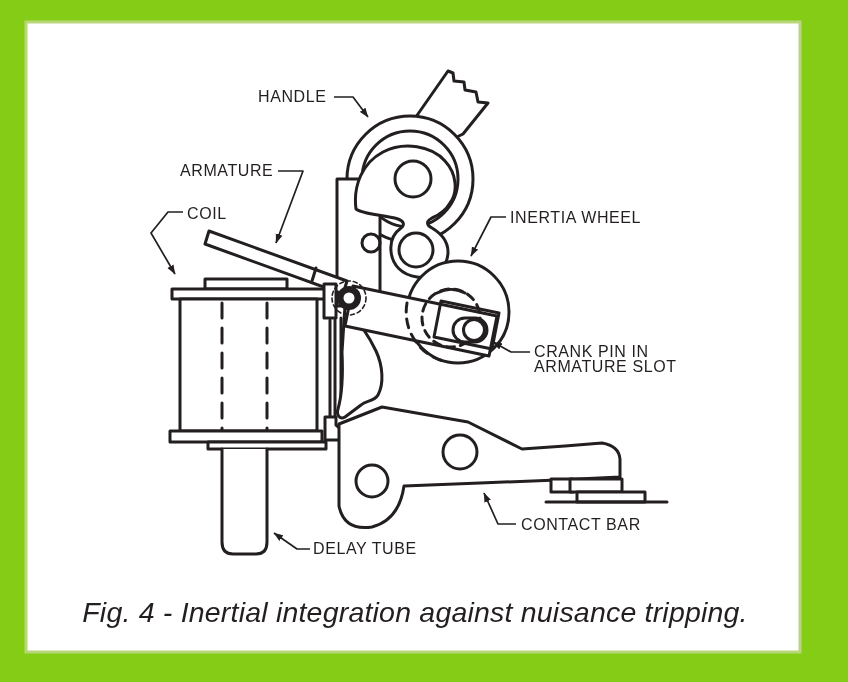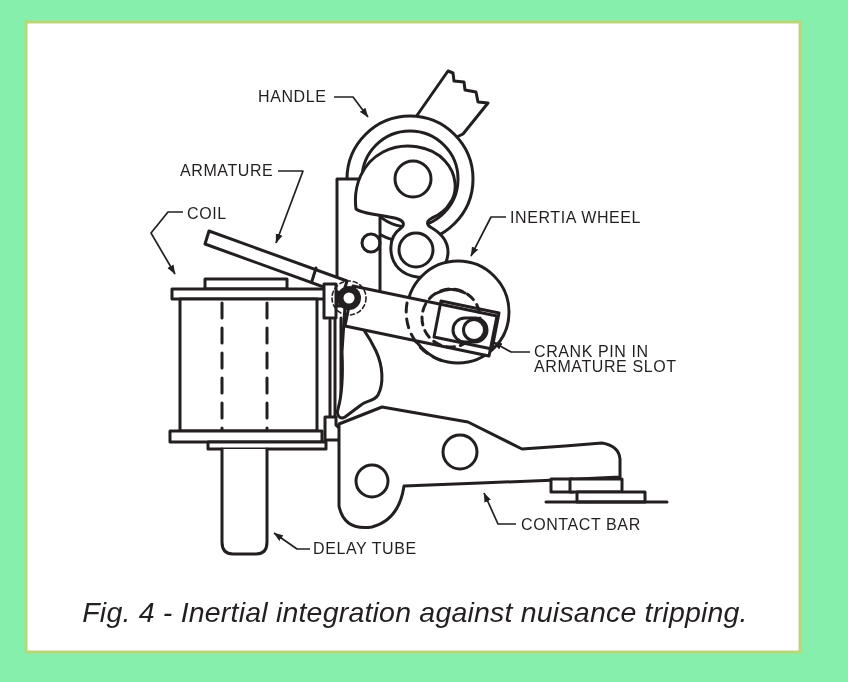--- a/index.html
+++ b/index.html
@@ -1,16 +1,16 @@
 <!DOCTYPE html>
 <html><head>
 <meta charset="utf-8">
 <style>
   html,body{margin:0;padding:0;background:#ffffff;}
-  .page{position:relative;width:848px;height:682px;background:#86efac;overflow:hidden;}
+  .page{position:relative;width:848px;height:682px;background:#84cc16;overflow:hidden;}
   svg{display:block;}
   .lbl{font-family:"Liberation Sans",sans-serif;font-size:16px;letter-spacing:0.6px;fill:#231f20;}
   .cap{font-family:"Liberation Sans",sans-serif;font-size:28.5px;font-style:italic;fill:#231f20;letter-spacing:0.2px;}
 </style>
 </head>
 <body>
 
 <div class="page">
 <svg width="848" height="682" viewBox="0 0 848 682">
 

